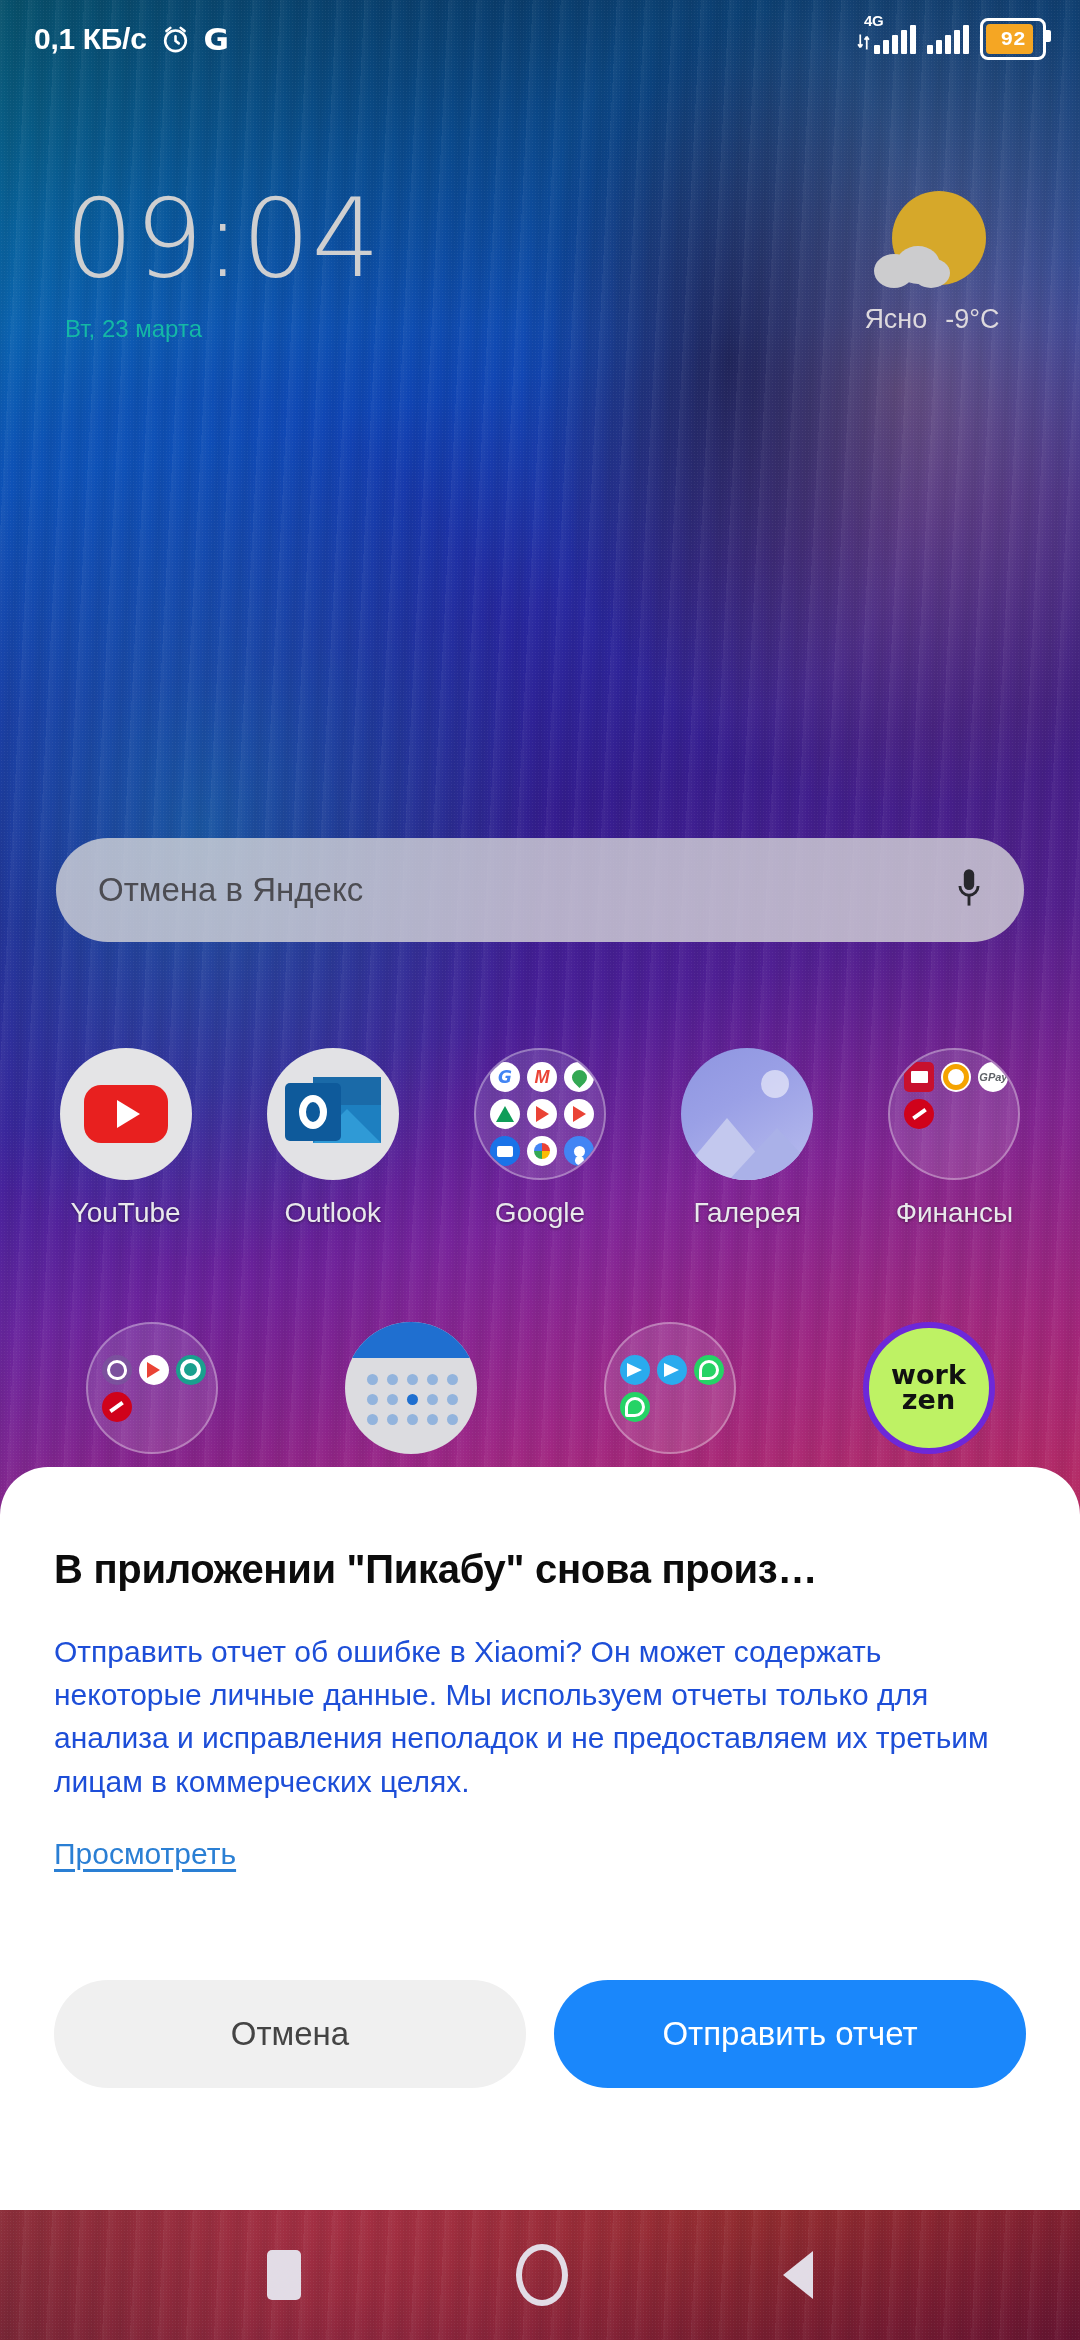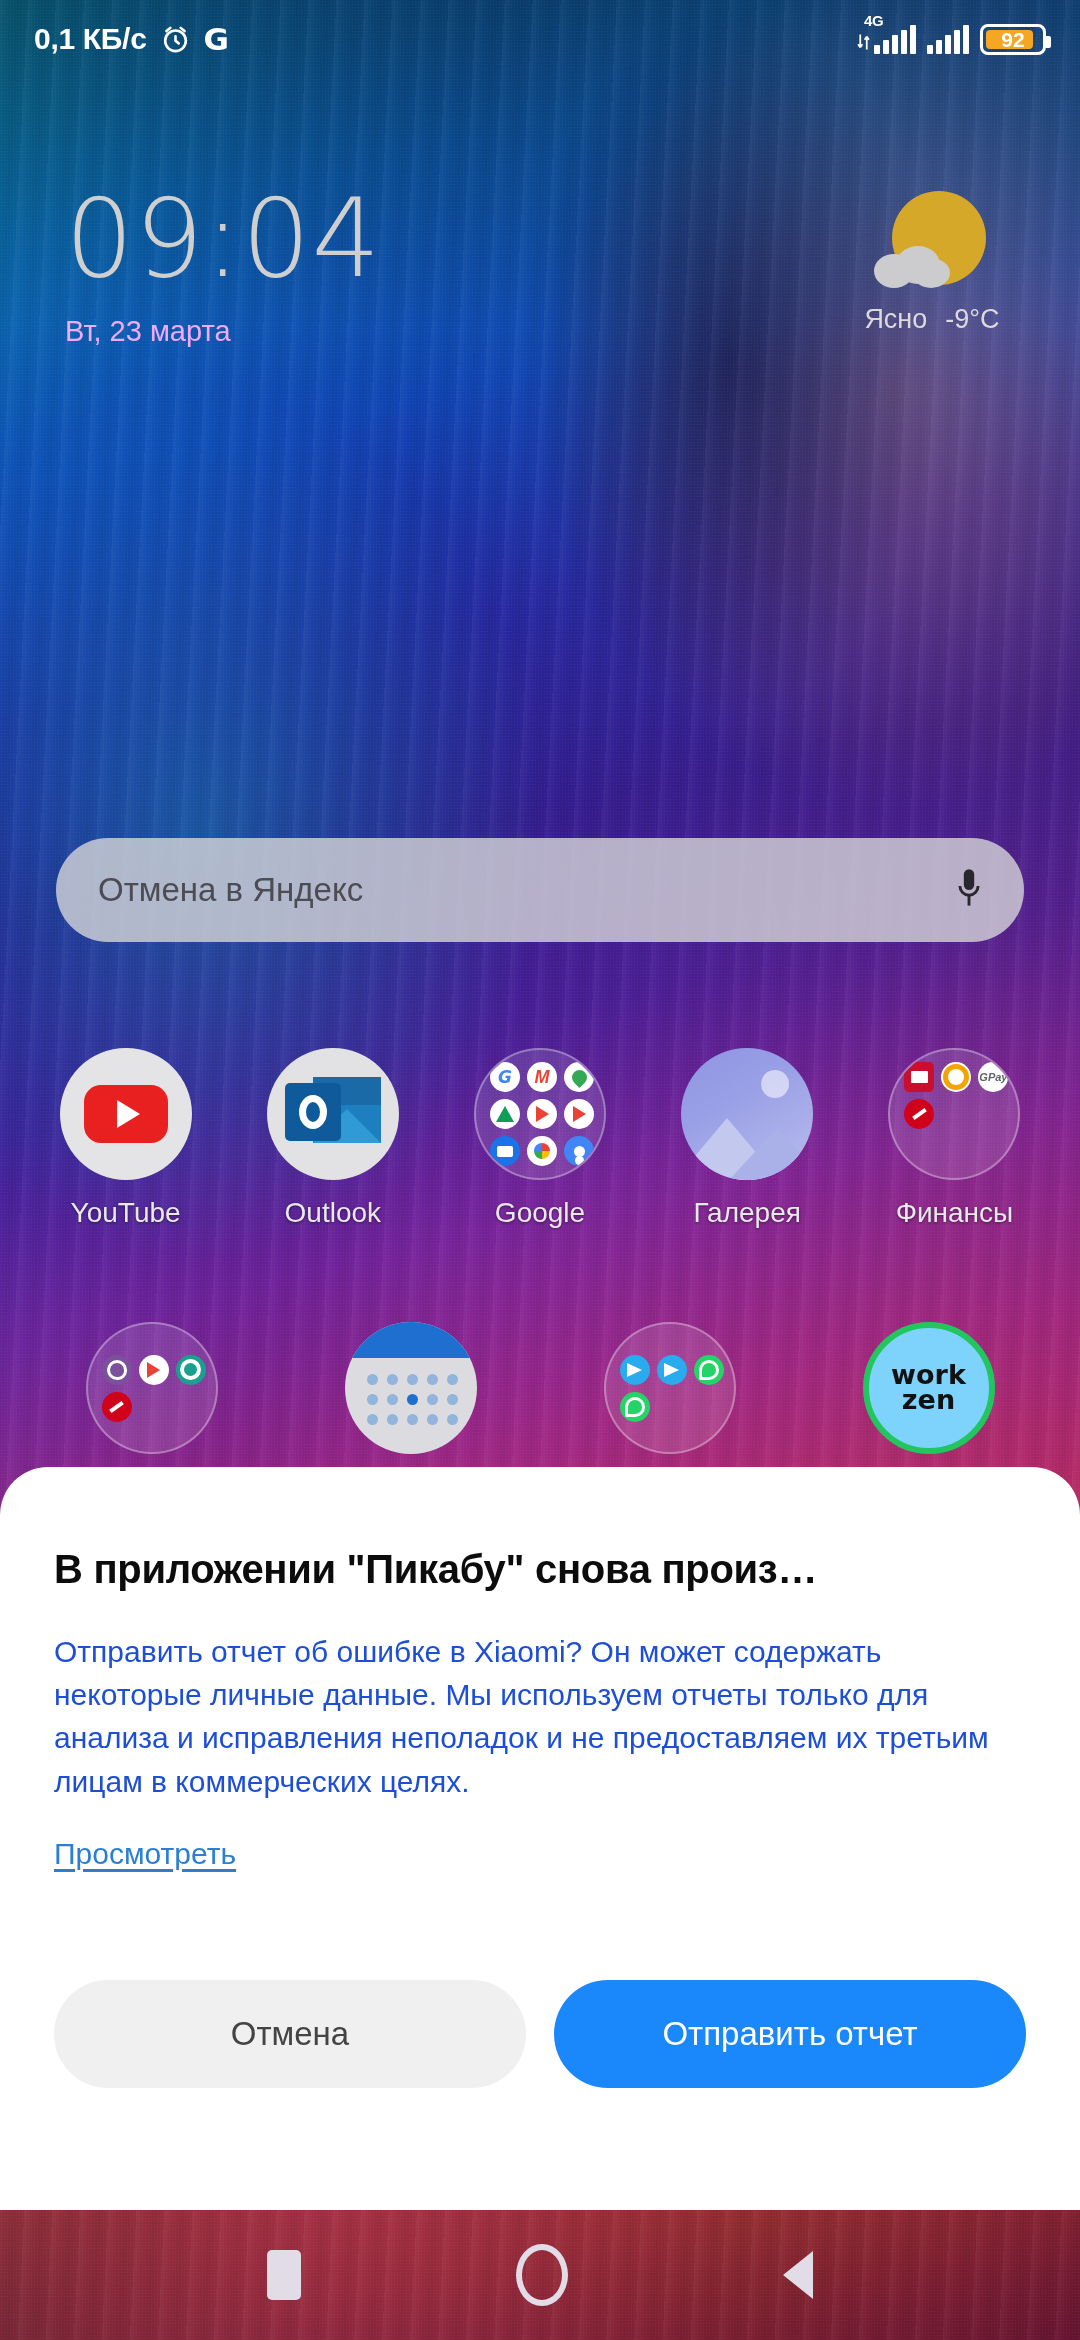--- a/index.html
+++ b/index.html
@@ -99,23 +99,24 @@
   .sb-right { display:flex; align-items:center; gap:11px; }
   .sb-sig { position:relative; display:flex; align-items:flex-end; gap:3px; height:30px; }
   .sb-4g {
     position:absolute; top:-12px; left:7px; font-size:15px; font-weight:bold;
     letter-spacing:-0.4px;
   }
   .bar { width:6px; background:#fff; border-radius:1px; }
   .b1{height:9px;} .b2{height:14px;} .b3{height:19px;} .b4{height:24px;} .b5{height:29px;}
   .sb-arrows { display:flex; flex-direction:column; justify-content:center; margin-right:1px; }
   .sb-batt {
-    width:66px; height:31px; border:3px solid #fff; border-radius:8px;
+    width:66px; height:42px; border:3px solid #fff; border-radius:8px;
     position:relative; display:flex; align-items:center; justify-content:center;
     padding:3px;
+    font-family:Liberation Mono, monospace;
   }
   .sb-batt:after {
     content:""; position:absolute; right:-8px; top:9px; width:5px; height:12px;
     background:#fff; border-radius:0 2px 2px 0;
   }
   .sb-batt-fill {
     position:absolute; left:3px; top:3px; bottom:3px; width:78%;
     background:#f5a623; border-radius:4px;
   }
   .sb-batt-txt {
@@ -123,21 +124,21 @@
     line-height:1;
   }
 
   
   .clockwidget { position:absolute; left:65px; top:185px; }
   .clock-time {
     font-size:108px; color:#cfcfd0; letter-spacing:1px; line-height:1;
     font-weight:300; font-family:"DejaVu Sans", sans-serif;
   }
   .clock-date {
-    margin-top:22px; font-size:29px; color:#f0abfc; font-weight:400;
+    margin-top:22px; font-size:24px; color:#14b8a6; font-weight:400;
   }
 
   
   .weather { position:absolute; right:48px; top:188px; width:200px; }
   .weather-icon {
     position:relative; width:120px; height:110px; margin:0 auto;
   }
   .w-sun {
     position:absolute; left:20px; top:3px; width:94px; height:94px;
     border-radius:50%; background:#d6a82a;
@@ -294,21 +295,21 @@
   .cal-q { position:absolute; width:43px; height:47px; }
   .cal-q1 { left:0; top:0; background:#4285f4; }
   .cal-q2 { right:0; top:0; background:#1967d2; }
   .cal-q3 { left:0; bottom:0; background:#0f9d58; }
   .cal-q4 { right:0; bottom:0; background:#fbbc04; }
   .cal-num {
     position:absolute; left:11px; top:17px; width:64px; height:60px; background:#fff;
     display:flex; align-items:center; justify-content:center;
     color:#4285f4; font-size:32px; font-weight:bold;
   }
-  .ic-work { background:#7dd3fc; border:6px solid #22c55e;align-items:center; }
+  .ic-work { background:#bef264; border:6px solid #6d28d9;align-items:center; }
   .work-t {
     font-size:27px; font-weight:900; color:#111; line-height:0.92;
     text-align:center; font-family:"DejaVu Sans", sans-serif;
   }
 
   
   .dialog {
     position:absolute; left:0; right:0; top:1467px; height:743px;
     background:#fff; border-radius:48px 48px 0 0; padding:0 54px;
   }

